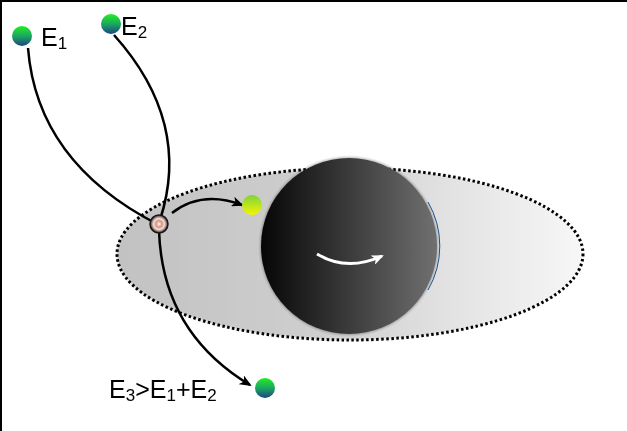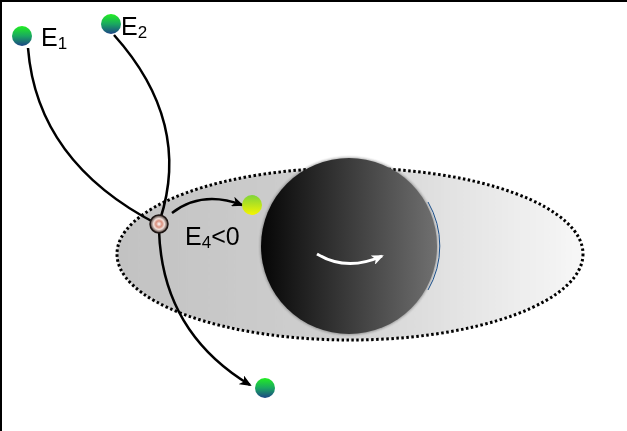--- a/index.html
+++ b/index.html
@@ -97,16 +97,16 @@
     <circle cx="250" cy="203" r="10" fill="url(#yellowGreen)"></circle>
     <circle cx="263" cy="386" r="10" fill="url(#blueGreen)"></circle>
   </svg>
 
   <div class="label" style="left:39px; top:23px;">
     <span>E</span><sub>1</sub>
   </div>
   <div class="label" style="left:119px; top:12px;">
     <span>E</span><sub>2</sub>
   </div>
-  <div class="label" style="left:183px; top:222px;">
-    <span>E</span><sub>4</sub><span>&lt;0</span>
+  <div class="label" style="left:107px; top:375px;">
+    <span>E</span><sub>3</sub><span>&gt;E</span><sub>1</sub><span>+E</span><sub>2</sub>
   </div>
 </div>
 
 </body></html>

